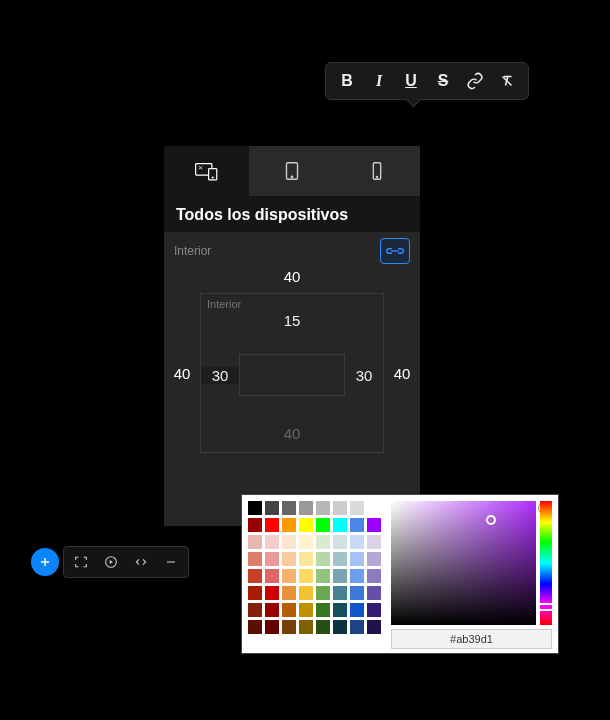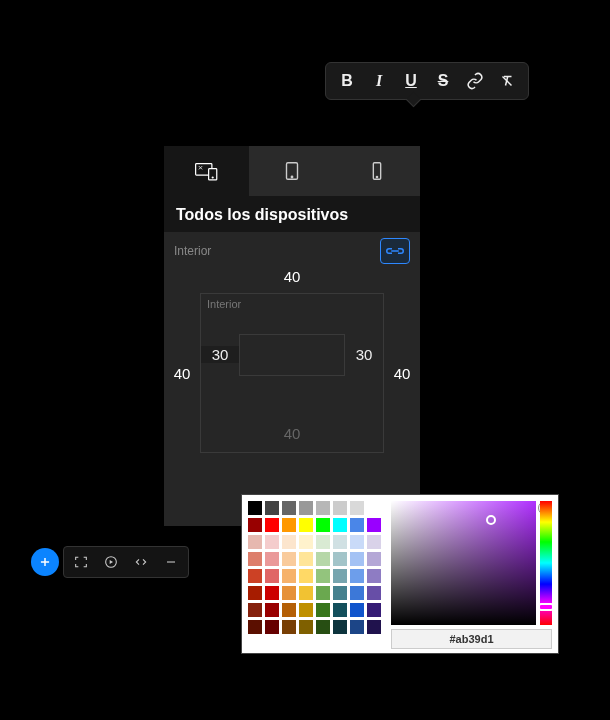--- a/index.html
+++ b/index.html
@@ -191,21 +191,20 @@
   .sw {
     width: 14px; height: 14px;
     cursor: pointer;
   }
   .gradient-side {
     flex: 1;
     display: flex;
     flex-direction: column;
     padding: 6px 6px 4px 4px;
     position: relative;
-    font-weight: bold;
   }
   .grad-row {
     flex: 1;
     display: flex;
     gap: 4px;
   }
   .sv-box {
     flex: 1;
     position: relative;
     background: linear-gradient(to top, #000, rgba(0,0,0,0)),
@@ -367,20 +366,21 @@
           </svg>
       </div>
     </div>
 
     <div class="box-model">
       <div class="outer-top">40</div>
       <div class="mid-row">
         <div class="outer-side">40</div>
         <div class="inner-box">
           <span class="inner-label">Interior</span>
+          <div class="inner-top">15</div>
           <div class="inner-mid">
             <div class="inner-side dark">30</div>
             <div class="center-cell"></div>
             <div class="inner-side">30</div>
           </div>
           <div class="inner-bottom">40</div>
         </div>
         <div class="outer-side">40</div>
       </div>
     </div>

